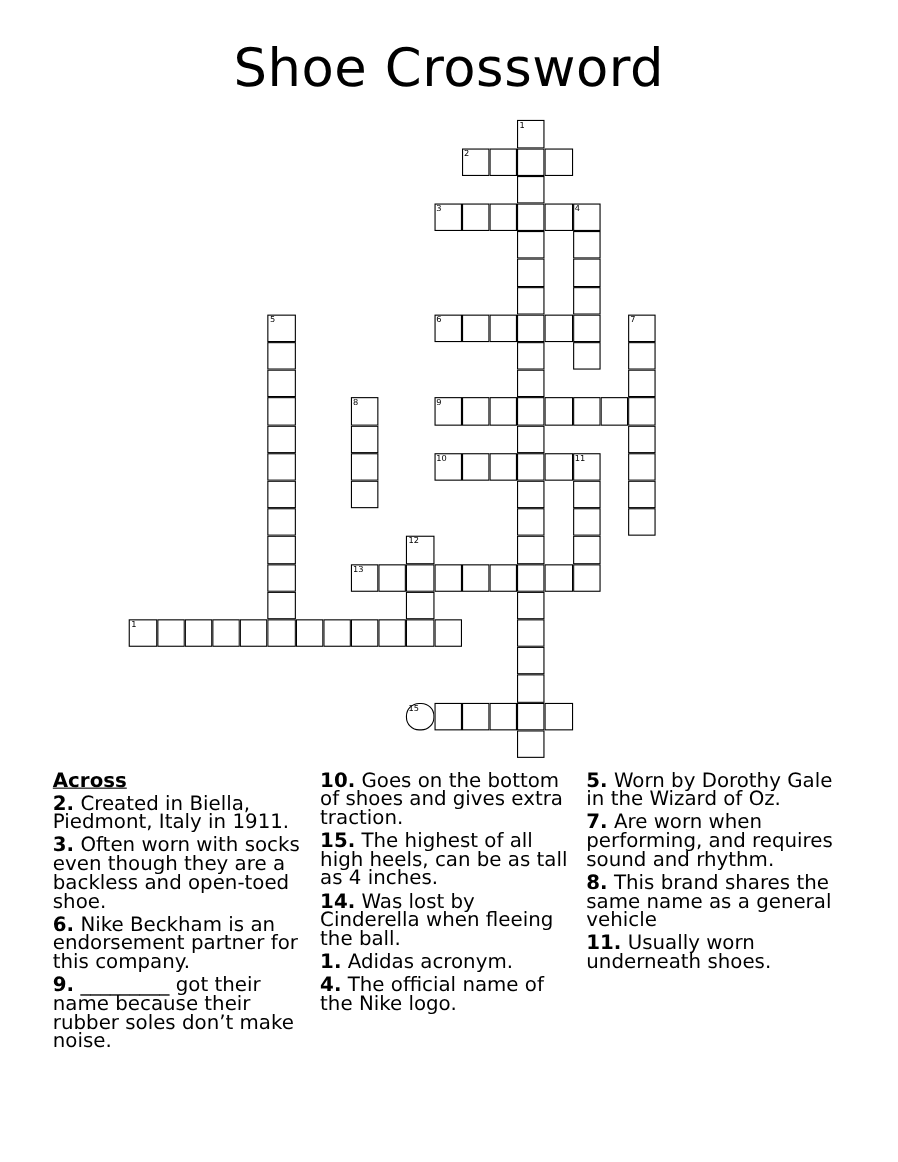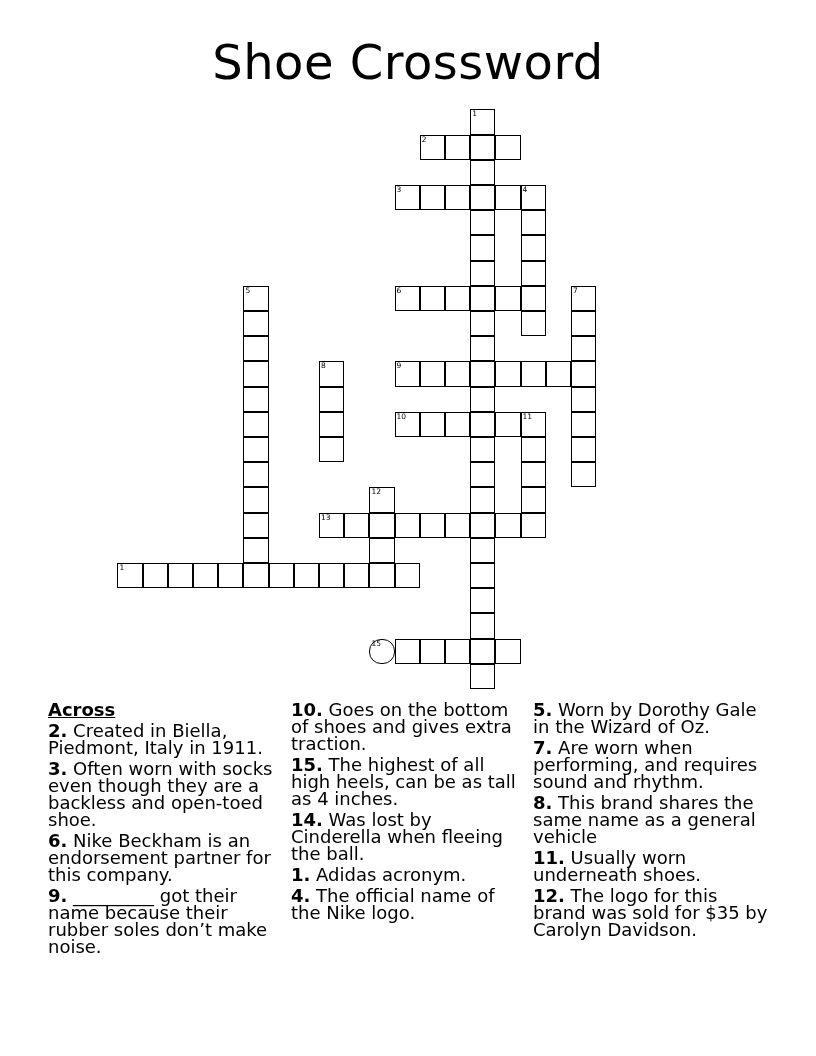--- a/index.html
+++ b/index.html
@@ -177,14 +177,13 @@
   <div class="clue"><b>14.</b><span> Was lost by Cinderella when fleeing the ball.</span></div>
   <div class="clue"><b>1.</b><span> Adidas acronym.</span></div>
   <div class="clue"><b>4.</b><span> The official name of the Nike logo.</span></div>
 </div>
 
 <div class="clues" id="col3">
   <div class="clue"><b>5.</b><span> Worn by Dorothy Gale in the Wizard of Oz.</span></div>
   <div class="clue"><b>7.</b><span> Are worn when performing, and requires sound and rhythm.</span></div>
   <div class="clue"><b>8.</b><span> This brand shares the same name as a general vehicle</span></div>
   <div class="clue"><b>11.</b><span> Usually worn underneath shoes.</span></div>
-  <div class="clue"><b>12.</b><span> The logo for this brand was sold for $35 by Carolyn Davidson.</span></div>
 </div>
 
 </body></html>

